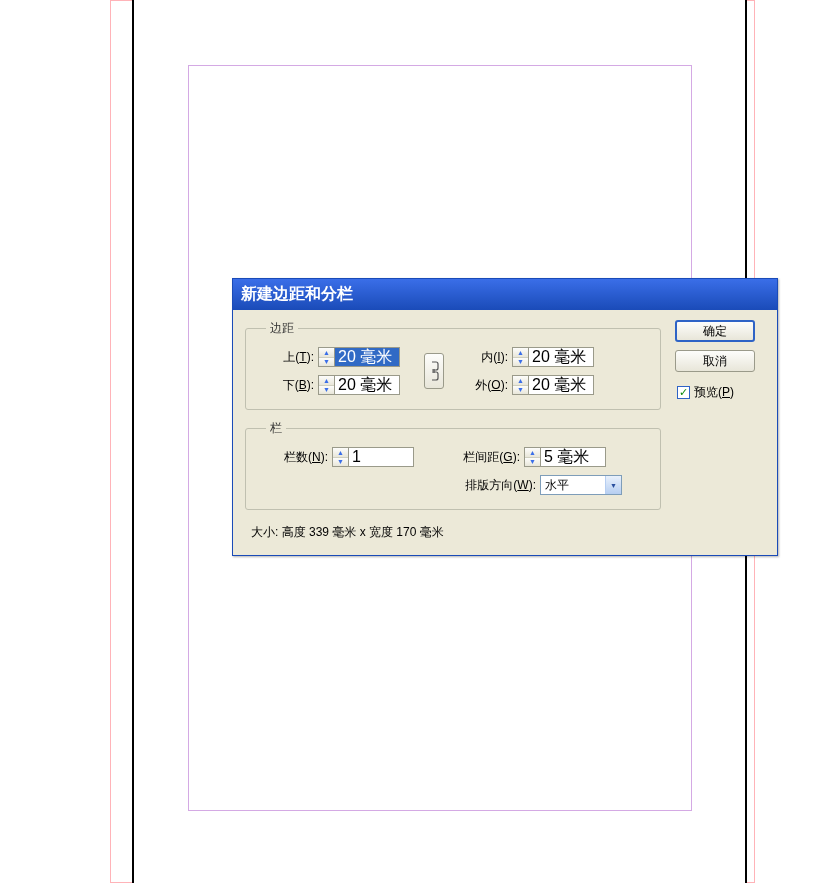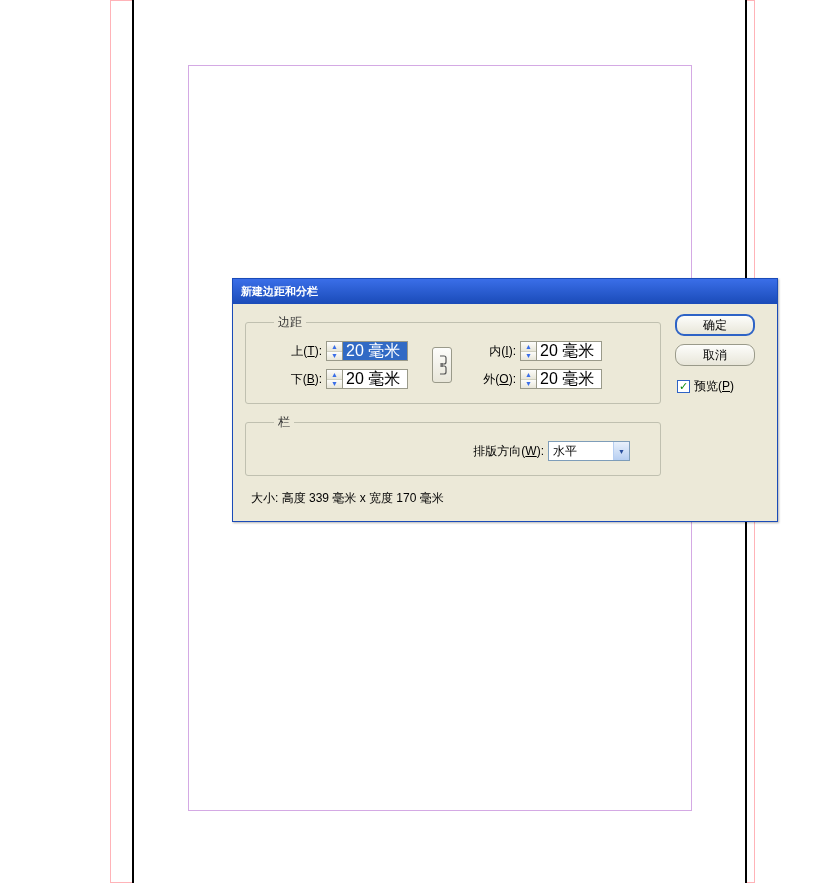--- a/index.html
+++ b/index.html
@@ -44,32 +44,32 @@
       width: 546px;
       background: #ece9d8;
       border: 1px solid #1a4bb8;
       box-shadow: 1px 1px 2px rgba(0,0,0,0.3);
     }
     .titlebar {
       background: linear-gradient(#3a6ee8, #1a4bb8);
       color: #fff;
       font-weight: bold;
       padding: 5px 8px;
-      font-size: 11px;
+      font-size: 16px;
     }
     .dbody {
       padding: 10px 12px 10px 12px;
       display: flex;
     }
     .left-col { flex:1; }
     .right-col { width:90px; margin-left:14px; }
     fieldset {
       border: 1px solid #c0c0b0;
       border-radius: 3px;
-      padding: 10px 12px 14px 28px;
+      padding: 10px 12px 14px 20px;
       margin-bottom: 10px;
       background: #ece9d8;
     }
     legend {
       padding: 0 4px;
       color: #333;
     }
     .mrow {
       display: flex;
       align-items: center;
@@ -151,21 +151,21 @@
       display: flex;
       align-items: center;
       justify-content: center;
       margin: 0 16px;
       cursor: pointer;
     }
     .btn {
       width: 80px;
       height: 22px;
       border: 1px solid #9a9a8a;
-      border-radius: 9px;
+      border-radius: 3px;
       background: linear-gradient(#fdfdfb,#e8e6d9);
       display: flex;
       align-items: center;
       justify-content: center;
       margin-bottom: 8px;
       cursor: pointer;
     }
     .btn.primary {
       border: 2px solid #2e63c6;
     }
@@ -265,20 +265,39 @@
                   <input value="20 毫米" style="">
                 </div>
               </div>
             </div>
           </div>
         </fieldset>
 
         <fieldset>
           <legend>栏</legend>
           <div class="col-grid">
+            <div class="col-row">
+              <span class="mlbl2"><span>栏数(<span class="u">N</span>):</span></span>
+              <div class="spin">
+                <div class="spin-btns">
+                  <div class="spin-btn">▲</div>
+                  <div class="spin-btn">▼</div>
+                </div>
+                <input value="1" style="">
+              </div>
+              <span style="width:36px"></span>
+              <span class="mlbl2"><span>栏间距(<span class="u">G</span>):</span></span>
+              <div class="spin">
+                <div class="spin-btns">
+                  <div class="spin-btn">▲</div>
+                  <div class="spin-btn">▼</div>
+                </div>
+                <input value="5 毫米" style="">
+              </div>
+            </div>
             <div class="col-row">
               <span style="width:194px"></span>
               <span class="mlbl2" style="width:76px"><span>排版方向(<span class="u">W</span>):</span></span>
               <div class="combo">
                 <span>水平</span>
                 <div class="dd">▼</div>
               </div>
             </div>
           </div>
         </fieldset>

